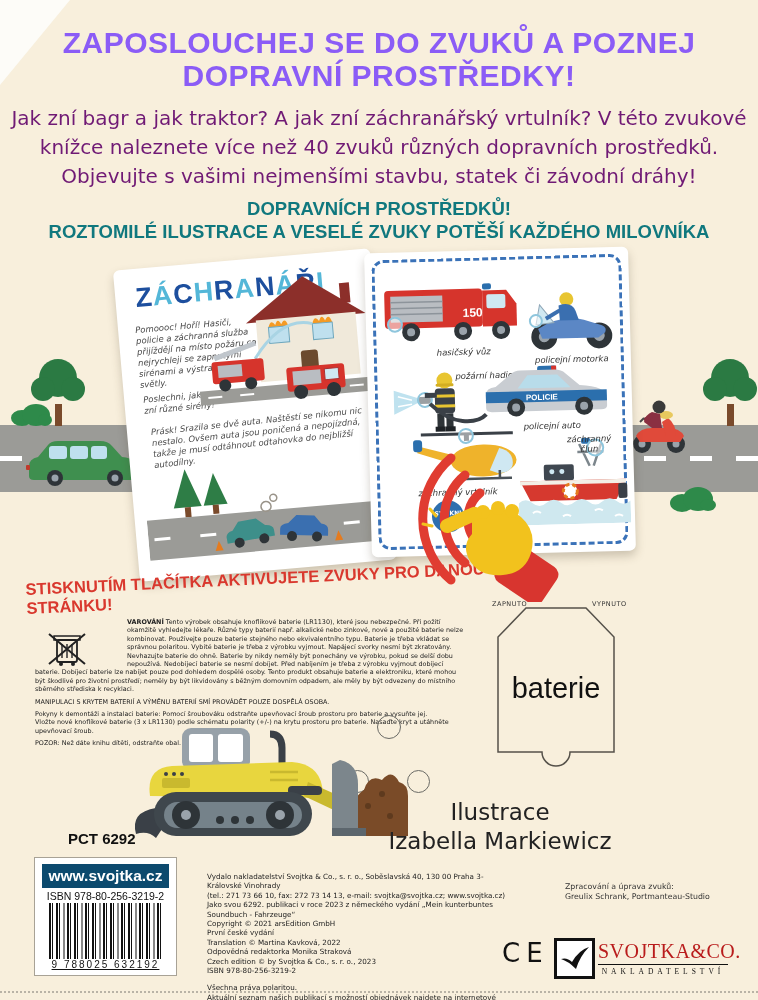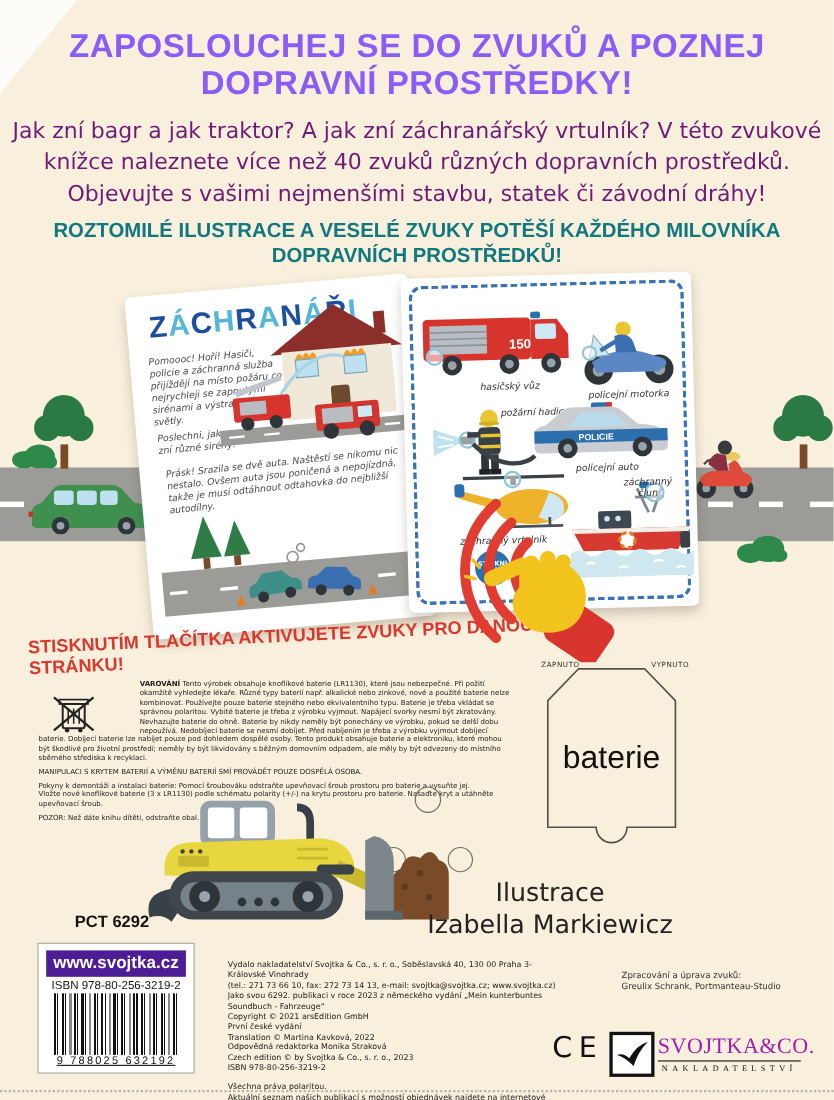--- a/index.html
+++ b/index.html
@@ -38,35 +38,35 @@
   
   .warning{left:35px;top:618px;width:432px;font-size:6.4px;line-height:8.4px;color:#222;}
   .warning .float-ico{float:left;width:92px;height:50px;position:relative;}
   .warn-line{margin-top:4px;}
   .circle-o{position:absolute;border:1.5px solid #6b6b66;border-radius:50%;background:transparent;}
   
   .pct{left:68px;top:830px;font-family:"Liberation Sans",sans-serif;font-weight:bold;font-size:15px;color:#111;}
   .illus{left:350px;top:798px;width:300px;font-size:23px;line-height:29px;color:#222;}
   
   .barcode-box{left:34px;top:857px;width:141px;height:117px;background:#fff;border:1px solid #a8a296;}
-  .web-bar{position:absolute;left:7px;top:6px;width:127px;height:24px;background:#4c1d95;color:#fff;
+  .web-bar{position:absolute;left:7px;top:6px;width:127px;height:24px;background:#0c4a6e;color:#fff;
     font-family:"Liberation Sans",sans-serif;font-weight:bold;font-size:15.5px;line-height:24px;text-align:center;}
   .isbn-line{position:absolute;left:0;top:32px;width:141px;text-align:center;font-size:10.5px;color:#111;
     font-family:"Liberation Sans",sans-serif;}
   .bars{position:absolute;left:14px;top:45px;width:113px;height:56px;
     background:repeating-linear-gradient(90deg,#111 0 2px,#fff 2px 3px,#111 3px 4px,#fff 4px 7px,
       #111 7px 9px,#fff 9px 10px,#111 10px 11px,#fff 11px 14px,#888 14px 16px,#fff 16px 18px);}
   .digits{position:absolute;left:0;top:101px;width:141px;text-align:center;font-size:10px;
     letter-spacing:2px;color:#111;font-family:"Liberation Sans",sans-serif;text-decoration:underline;}
   .pubblock{left:207px;top:872px;width:300px;font-size:7.2px;line-height:9.4px;color:#222;}
   .sound-credit{left:565px;top:882px;font-size:7.8px;line-height:10px;color:#333;}
   .ce{left:502px;top:938px;font-size:26px;letter-spacing:6px;color:#111;font-family:"DejaVu Sans",sans-serif;}
   .logobox{left:554px;top:938px;width:35px;height:35px;border:3px solid #111;background:#fff;}
   .logotext{left:598px;top:940px;width:130px;}
-  .logo-main{font-family:"Liberation Serif",serif;font-size:20px;color:#a21caf;letter-spacing:.5px;}
+  .logo-main{font-family:"Liberation Serif",serif;font-size:20px;color:#b91c1c;letter-spacing:.5px;}
   .logo-sub{font-family:"Liberation Serif",serif;font-size:7.5px;letter-spacing:4px;color:#111;
     border-top:1px solid #111;padding-top:2px;margin-top:1px;text-align:center;}
   .dotline{left:0;right:0;top:991px;border-top:2px dotted #b9b3a6;}
   .white-corner{left:0;top:0;width:0;height:0;border-top:85px solid #fdfcf8;border-right:70px solid transparent;}
   svg{display:block;}
 </style>
 </head>
 <body>
 
 <div class="page">
@@ -76,22 +76,22 @@
   <div class="abs ctr main-title">
     <div>ZAPOSLOUCHEJ SE DO ZVUKŮ A POZNEJ</div>
     <div>DOPRAVNÍ PROSTŘEDKY!</div>
   </div>
   <div class="abs ctr intro">
     <div>Jak zní bagr a jak traktor? A jak zní záchranářský vrtulník? V této zvukové</div>
     <div>knížce naleznete více než 40 zvuků různých dopravních prostředků.</div>
     <div>Objevujte s vašimi nejmenšími stavbu, statek či závodní dráhy!</div>
   </div>
   <div class="abs ctr subtitle">
+    <div>DOPRAVNÍCH PROSTŘEDKŮ!</div>
     <div>ROZTOMILÉ ILUSTRACE A VESELÉ ZVUKY POTĚŠÍ KAŽDÉHO MILOVNÍKA</div>
-    <div>DOPRAVNÍCH PROSTŘEDKŮ!</div>
   </div>
 
   <div class="abs road"></div>
   <div class="abs road-dash"></div>
 
   <svg class="abs" style="left:30px;top:356px;" width="56" height="72" viewBox="0 0 56 72">
     <rect x="25" y="48" width="7" height="22" fill="#7a4a2b"></rect>
     <circle cx="28" cy="22" r="19" fill="#2b7a43"></circle>
       <circle cx="13" cy="33" r="12" fill="#2b7a43"></circle>
       <circle cx="43" cy="33" r="12" fill="#2b7a43"></circle>

